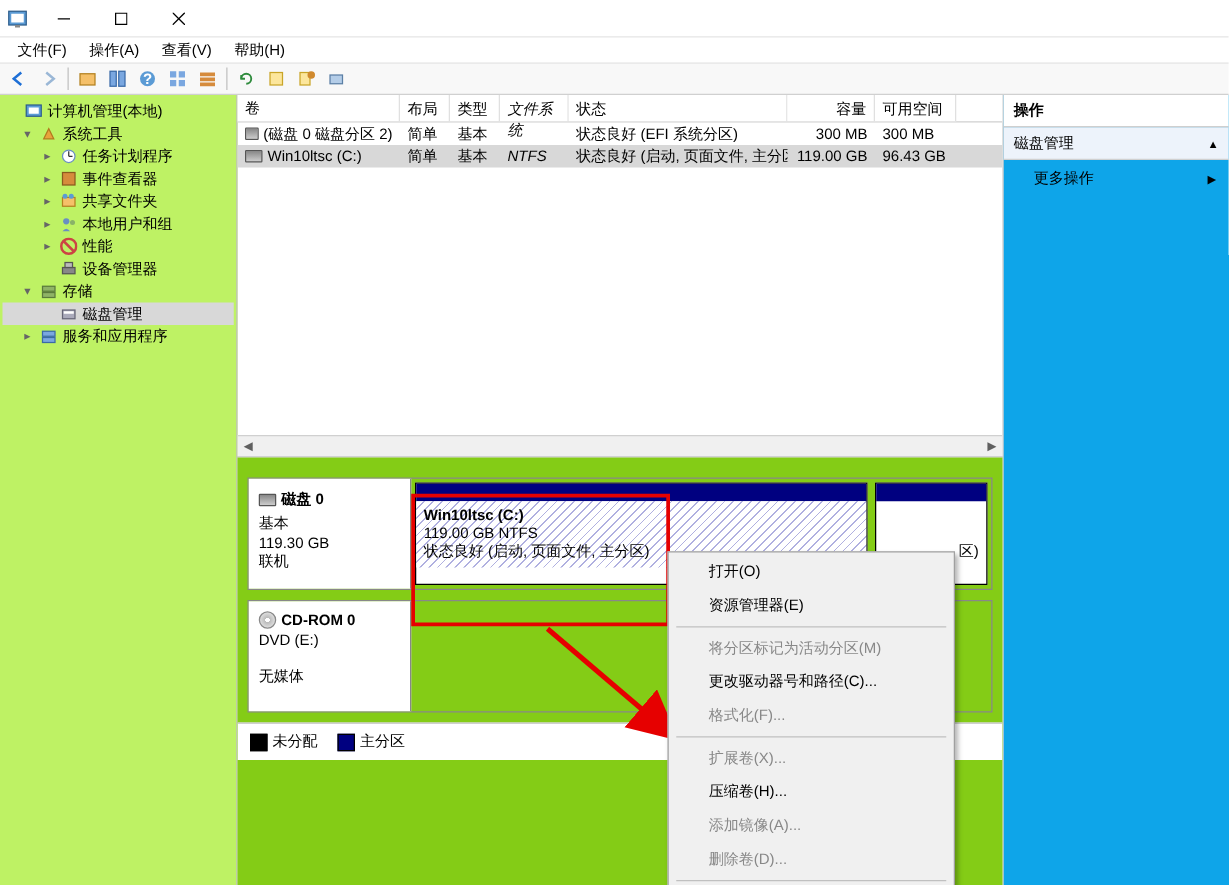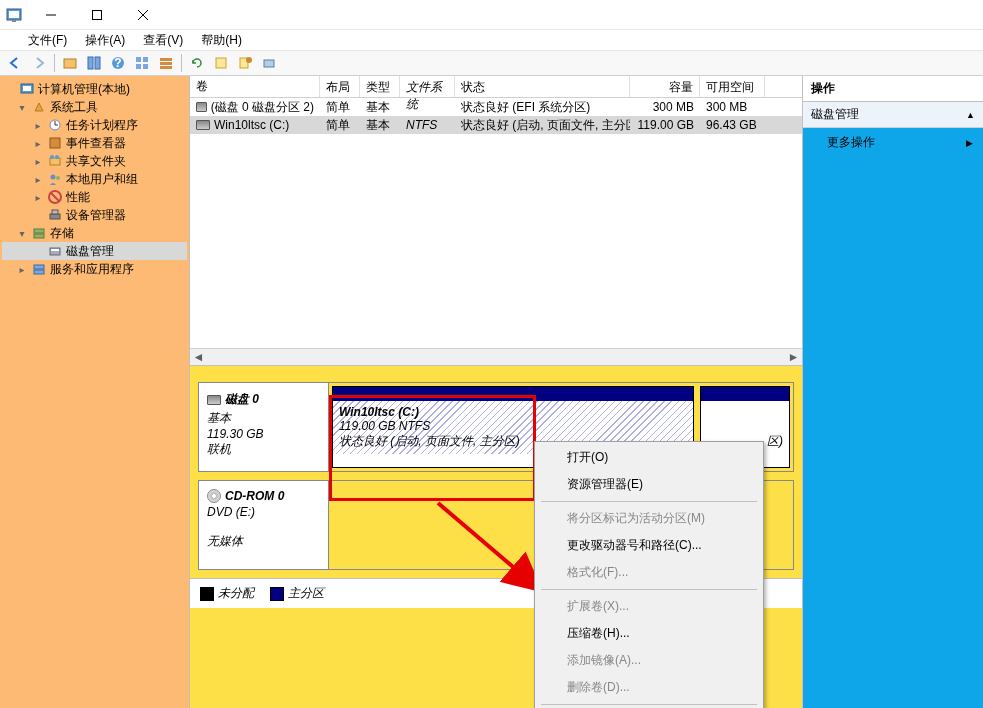--- a/index.html
+++ b/index.html
@@ -6,31 +6,31 @@
 body { background: #fff; width: 983px; height: 708px; overflow: hidden; position: relative; }
 
 
 .titlebar { height: 30px; display: flex; align-items: center; padding: 0 0 0 6px; border-bottom: 1px solid #e5e5e5; }
 .titlebar .icon { width: 16px; height: 16px; margin-right: 6px; }
 .titlebar .title { flex: 1; font-size: 12px; }
 .winbtns { display: flex; }
 .winbtn { width: 46px; height: 30px; display: flex; align-items: center; justify-content: center; }
 
 
-.menubar { height: 20px; display: flex; align-items: center; padding: 0 20px; gap: 2px; }
+.menubar { height: 20px; display: flex; align-items: center; padding: 0 6px; gap: 2px; }
 .menubar .menuitem { padding: 2px 8px; }
 
 
 .toolbar { height: 26px; display: flex; align-items: center; padding: 2px 4px; gap: 2px; border-top: 1px solid #e5e5e5; border-bottom: 1px solid #d0d0d0; background: #f8f8f8; }
 .tbtn { width: 22px; height: 22px; display: flex; align-items: center; justify-content: center; border: 1px solid transparent; }
 .tsep { width: 1px; height: 18px; background: #c0c0c0; margin: 0 2px; }
 
 
 .main { display: flex; height: calc(708px - 30px - 20px - 26px); }
-.tree { width: 190px; border-right: 1px solid #c0c0c0; padding: 4px 2px; overflow: auto; background: #fdba74; }
+.tree { width: 190px; border-right: 1px solid #c0c0c0; padding: 4px 2px; overflow: auto; background: #bef264; }
 .center { flex: 1; display: flex; flex-direction: column; border-right: 1px solid #c0c0c0; }
 .actions { width: 180px; background: #0ea5e9; }
 
 
 .tnode { display: flex; align-items: center; height: 18px; padding-left: 2px; white-space: nowrap; }
 .tnode .twisty { width: 12px; text-align: center; color: #666; font-size: 10px; }
 .tnode .ticon { width: 16px; height: 16px; margin: 0 3px; display: inline-flex; align-items: center; justify-content: center; }
 .tnode.selected { background: #d8d8d8; }
 .tnode.l1 { padding-left: 2px; }
 .tnode.l2 { padding-left: 14px; }
@@ -48,21 +48,21 @@
 .col.c-type { width: 40px; }
 .col.c-fs { width: 55px; font-style: italic; }
 .col.c-status { width: 175px; }
 .col.c-cap { width: 70px; text-align: right; }
 .col.c-free { width: 65px; text-align: left; }
 .hscroll { position: absolute; bottom: 0; left: 0; right: 0; height: 17px; background: #f0f0f0; display: flex; align-items: center; border-top: 1px solid #d0d0d0; }
 .hscroll .arrow { width: 17px; height: 15px; display: flex; align-items: center; justify-content: center; color: #606060; }
 .hscroll .track { flex: 1; }
 
 
-.diskmap { flex: 1; overflow: auto; padding: 0; background: #fde047; position: relative; font-style: italic; }
+.diskmap { flex: 1; overflow: auto; padding: 0; background: #84cc16; position: relative; }
 .diskrow { display: flex; border: 1px solid #888; margin: 8px; min-height: 90px; }
 .diskinfo { width: 130px; padding: 8px; border-right: 1px solid #888; background: #fff; }
 .diskinfo .dname { font-weight: bold; margin-bottom: 2px; display: flex; align-items: center; gap: 4px; }
 .diskparts { flex: 1; display: flex; position: relative; }
 .part { border: 1px solid #000; margin: 3px; position: relative; background: #fff; }
 .part .pbar { height: 14px; background: #000080; }
 .part .pbody { padding: 4px 6px; }
 .part .pname { font-weight: bold; }
 .hatched .pbody { background: repeating-linear-gradient(135deg, #fff 0, #fff 4px, #b0b0e0 4px, #b0b0e0 5px); }
 

